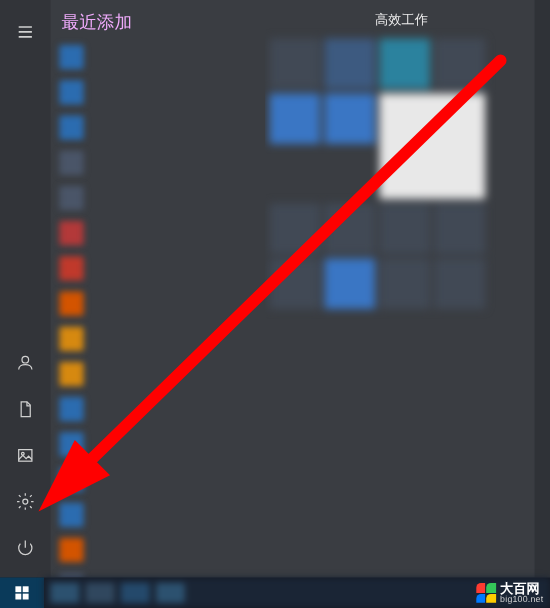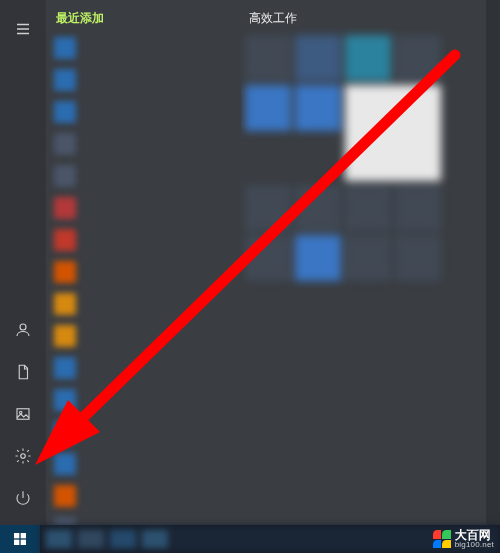--- a/index.html
+++ b/index.html
@@ -48,24 +48,24 @@
   .hamburger svg line { stroke-width: 2; }
 
   
   .app-list {
     width: 195px;
     height: 100%;
     padding: 6px 4px 0 6px;
     overflow: hidden;
   }
   .list-heading {
-    font-size: 12px;
-    color: #bef264;
+    font-size: 16px;
+    color: #f0abfc;
     margin: 4px 0 6px 4px;
-    font-weight: 700;
+    font-weight: 400;
   }
   .app-item {
     display: flex; align-items: center;
     height: 30px;
     margin-bottom: 2px;
     padding-left: 2px;
     filter: blur(3px);
   }
   .app-icon {
     width: 22px; height: 22px;
@@ -78,20 +78,21 @@
     color: #dcdcdc;
     white-space: nowrap;
     overflow: hidden;
   }
 
   
   .tiles-area {
     flex: 1;
     padding: 6px 4px 0 4px;
     overflow: hidden;
+    text-align: center;
   }
   .group-heading {
     font-size: 12px;
     color: #ececec;
     margin: 4px 0 8px 4px;
     font-weight: 500;
   }
   .tile-grid {
     display: flex;
     flex-wrap: wrap;

